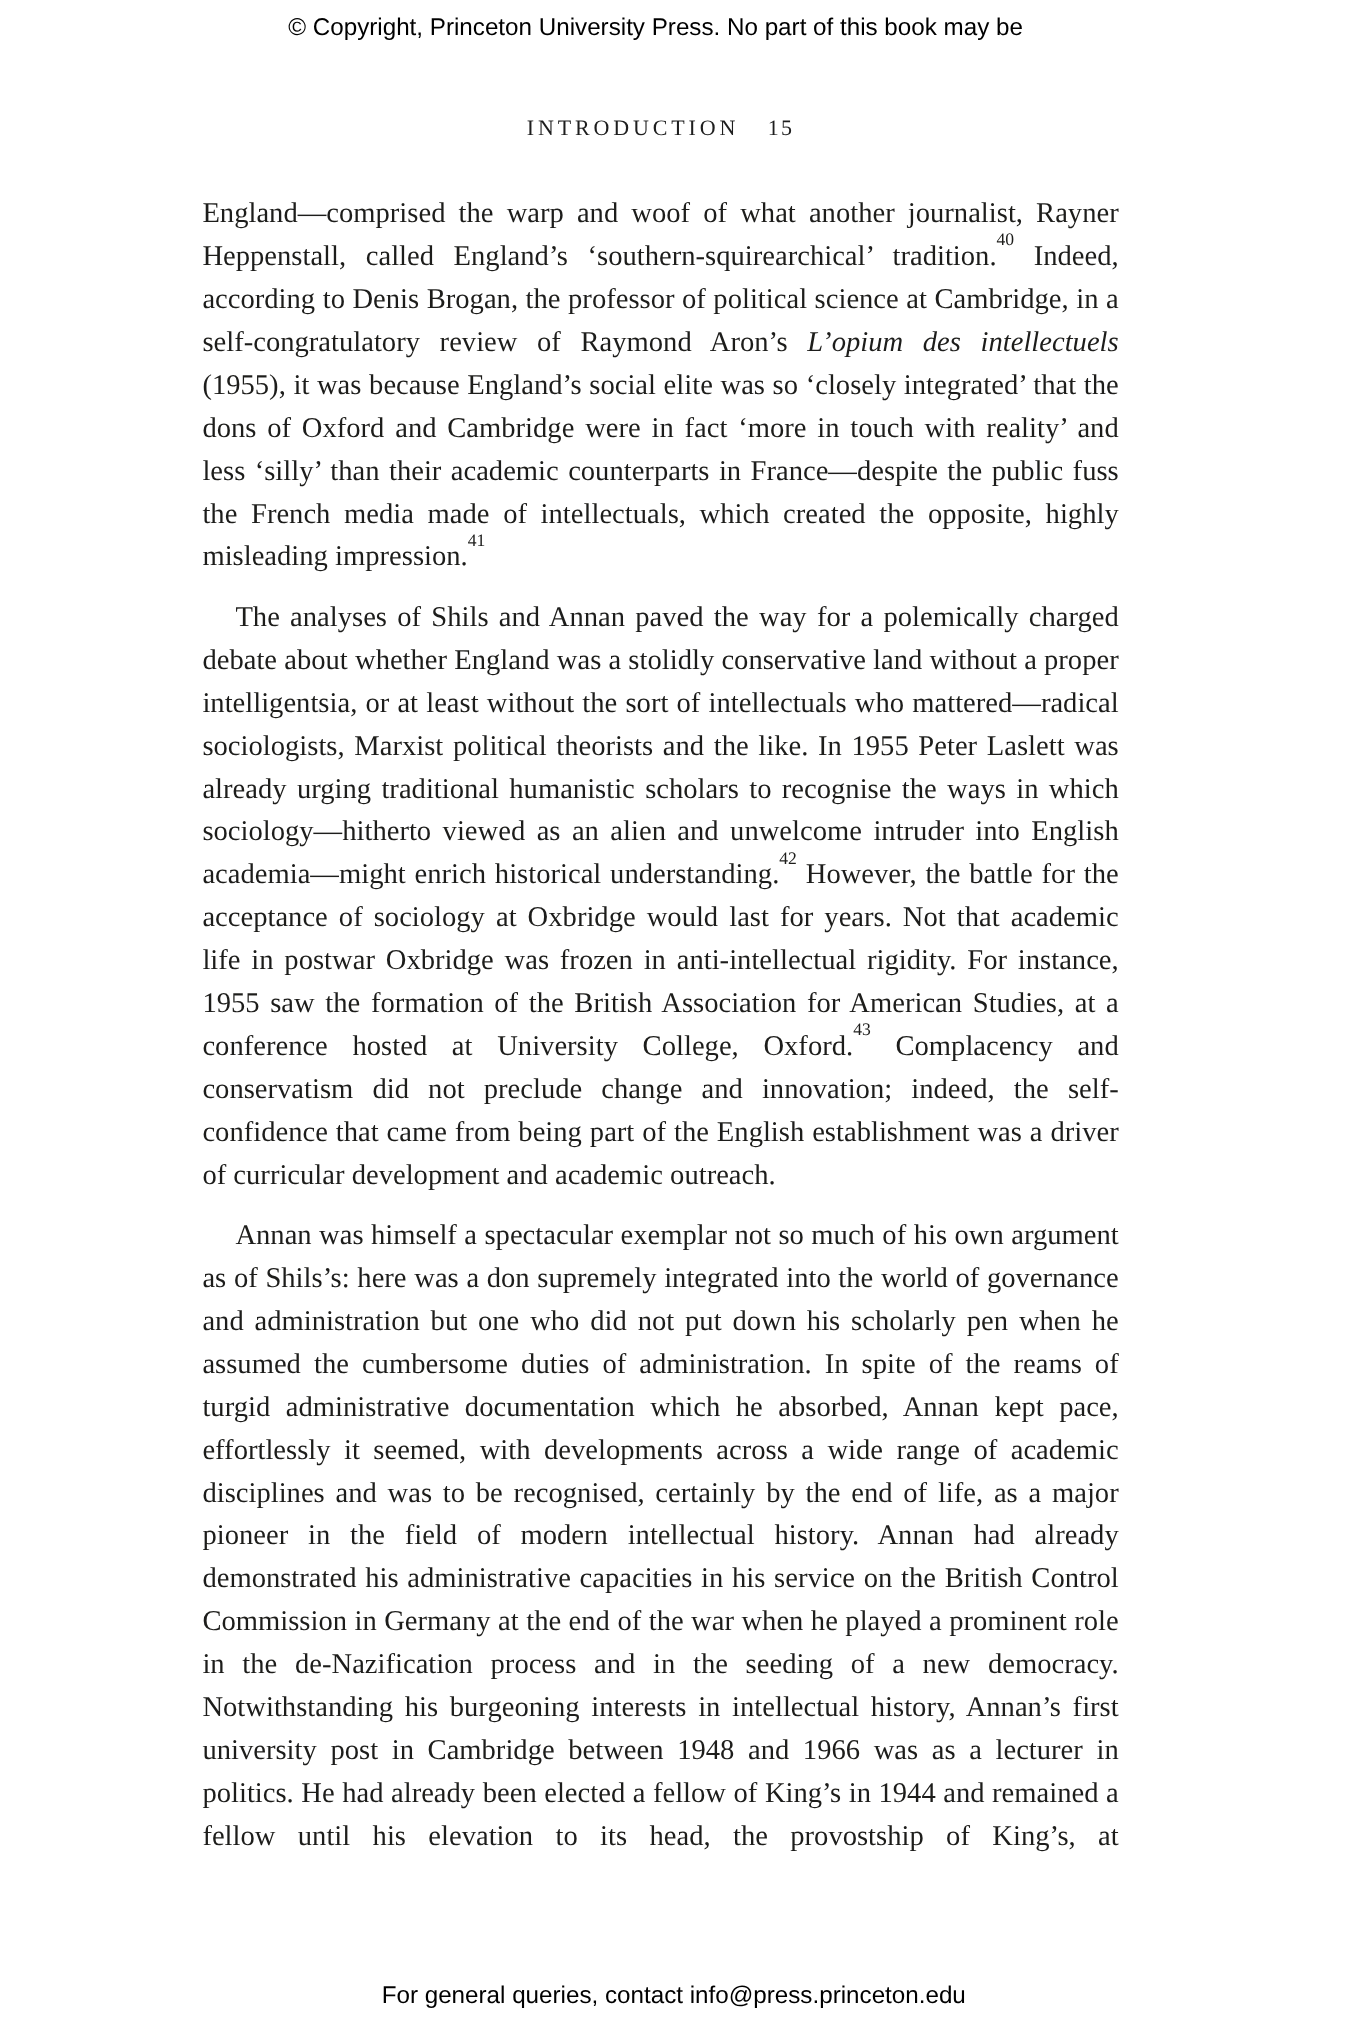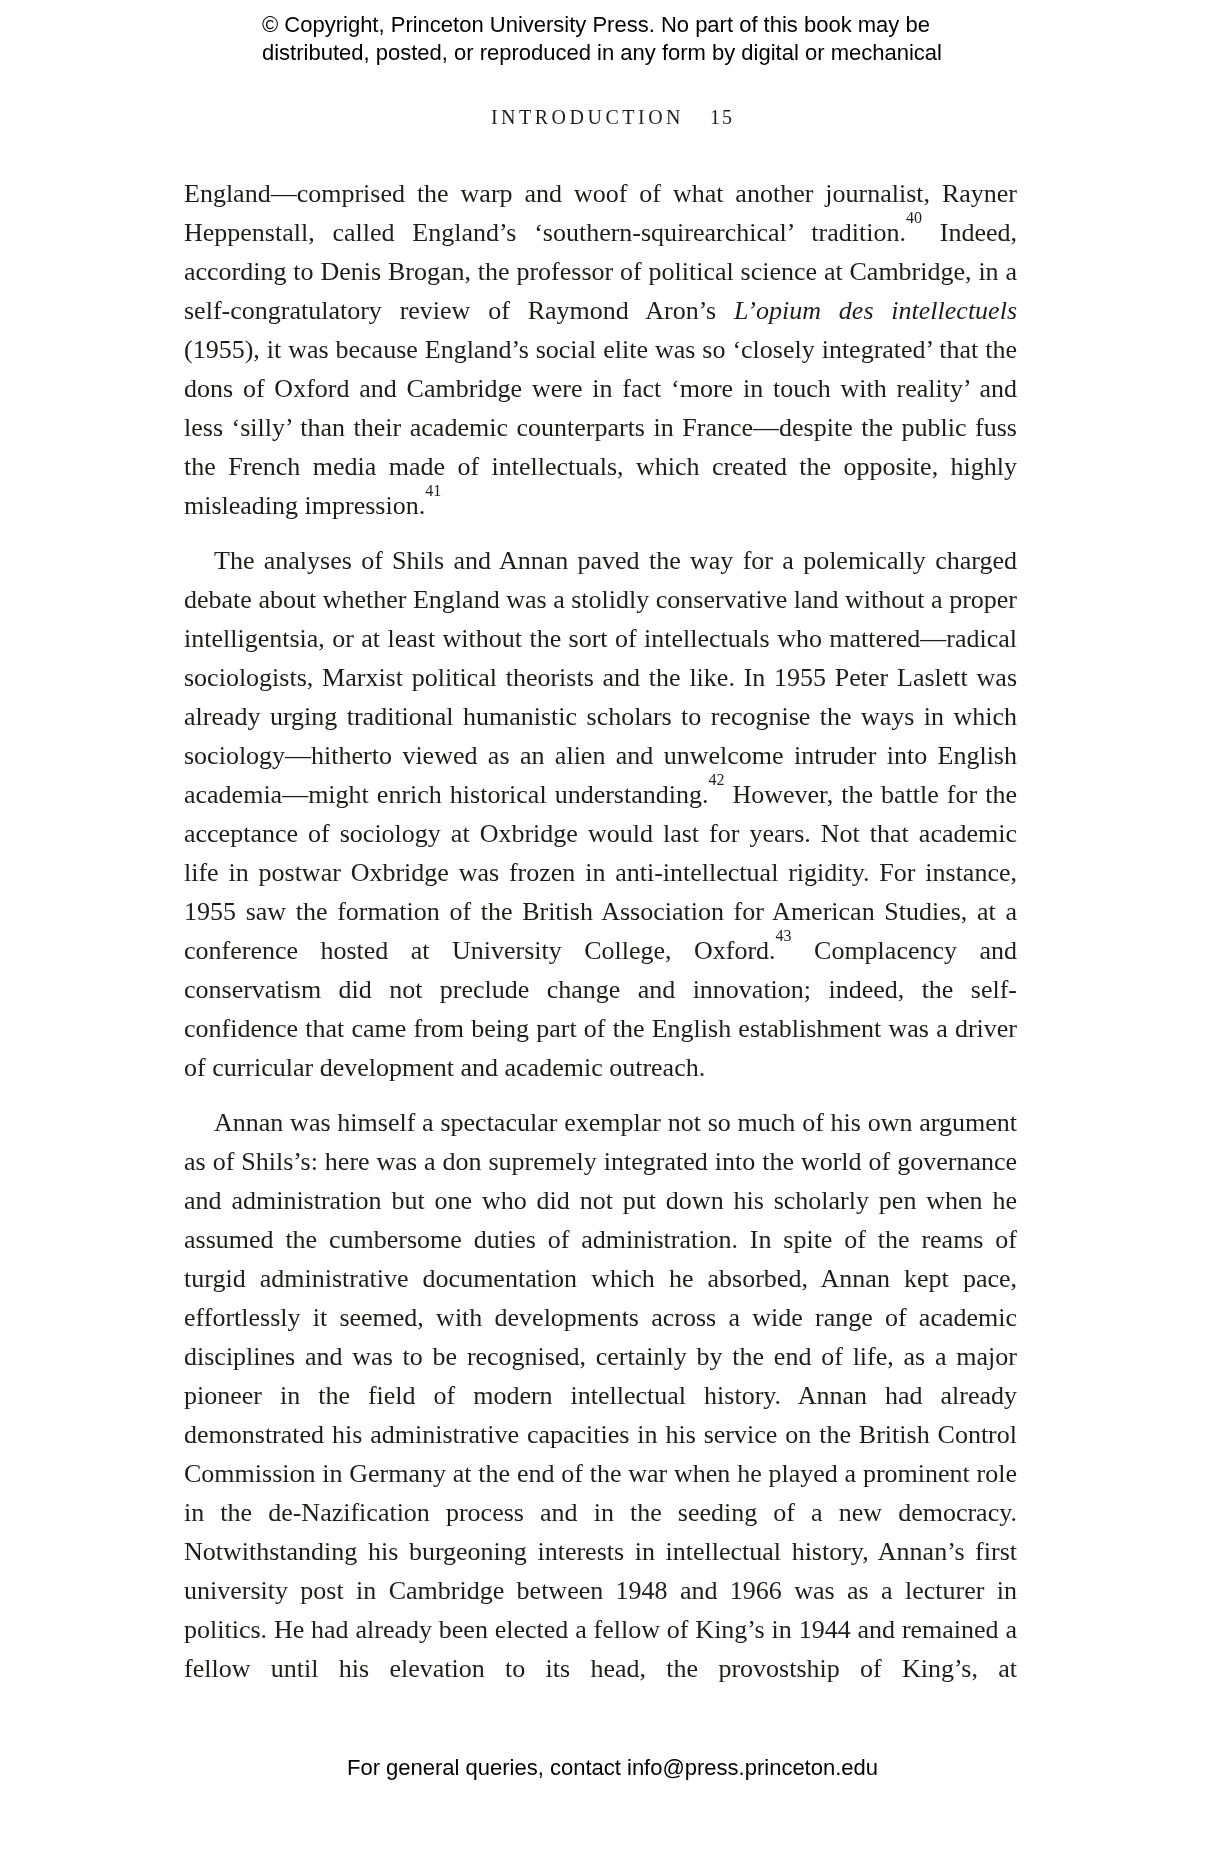--- a/index.html
+++ b/index.html
@@ -19,21 +19,21 @@
     left: 262px;
     top: 11px;
     font-family: "Liberation Sans", sans-serif;
     font-size: 22px;
     line-height: 28px;
     color: #000000;
     white-space: nowrap;
   }
   .running-head {
     position: absolute;
-    left: 180px;
+    left: 168px;
     top: 106px;
     width: 865px;
     text-align: center;
     font-family: "Liberation Serif", serif;
     font-size: 20px;
     letter-spacing: 3.5px;
     color: #1e1e1e;
   }
   .running-head .page-num {
     margin-left: 26px;
@@ -68,35 +68,34 @@
     top: -0.55em;
     letter-spacing: 0;
   }
   .body-text i {
     font-style: italic;
   }
   .footer {
     position: absolute;
     left: 0;
     width: 1225px;
-    top: 1755px;
+    top: 1801px;
     text-align: center;
     font-family: "Liberation Sans", sans-serif;
     font-size: 22px;
     color: #000000;
   }
 </style>
 </head>
 <body>
 
 <div class="page">
 
   <div class="notice">
       <div>© Copyright, Princeton University Press. No part of this book may be</div>
-      <div>distributed, posted, or reproduced in any form by digital or mechanical</div>
     </div>
 
   <div class="running-head">
     <span class="head-title">INTRODUCTION</span><span class="page-num">15</span>
   </div>
 
   <div class="body-text">
       <p><span>England—comprised the warp and woof of what another journalist, Rayner Heppenstall, called England’s ‘southern-squirearchical’ tradition.</span><sup>40</sup><span> Indeed, according to Denis Brogan, the professor of political science at Cambridge, in a self-congratulatory review of Raymond Aron’s </span><i>L’opium des intellectuels</i><span> (1955), it was because England’s social elite was so ‘closely integrated’ that the dons of Oxford and Cambridge were in fact ‘more in touch with reality’ and less ‘silly’ than their academic counterparts in France—despite the public fuss the French media made of intellectuals, which created the opposite, highly misleading impression.</span><sup>41</sup></p>
       <p class="indent"><span>The analyses of Shils and Annan paved the way for a polemically charged debate about whether England was a stolidly conservative land without a proper intelligentsia, or at least without the sort of intellectuals who mattered—radical sociologists, Marxist political theorists and the like. In 1955 Peter Laslett was already urging traditional humanistic scholars to recognise the ways in which sociology—hitherto viewed as an alien and unwelcome intruder into English academia—might enrich historical understanding.</span><sup>42</sup><span> However, the battle for the acceptance of sociology at Oxbridge would last for years. Not that academic life in postwar Oxbridge was frozen in anti-intellectual rigidity. For instance, 1955 saw the formation of the British Association for American Studies, at a conference hosted at University College, Oxford.</span><sup>43</sup><span> Complacency and conservatism did not preclude change and innovation; indeed, the self-confidence that came from being part of the English establishment was a driver of curricular development and academic outreach.</span></p>
       <p class="indent continues"><span>Annan was himself a spectacular exemplar not so much of his own argument as of Shils’s: here was a don supremely integrated into the world of governance and administration but one who did not put down his scholarly pen when he assumed the cumbersome duties of administration. In spite of the reams of turgid administrative documentation which he absorbed, Annan kept pace, effortlessly it seemed, with developments across a wide range of academic disciplines and was to be recognised, certainly by the end of life, as a major pioneer in the field of modern intellectual history. Annan had already demonstrated his administrative capacities in his service on the British Control Commission in Germany at the end of the war when he played a prominent role in the de-Nazification process and in the seeding of a new democracy. Notwithstanding his burgeoning interests in intellectual history, Annan’s first university post in Cambridge between 1948 and 1966 was as a lecturer in politics. He had already been elected a fellow of King’s in 1944 and remained a fellow until his elevation to its head, the provostship of King’s, at</span></p>

